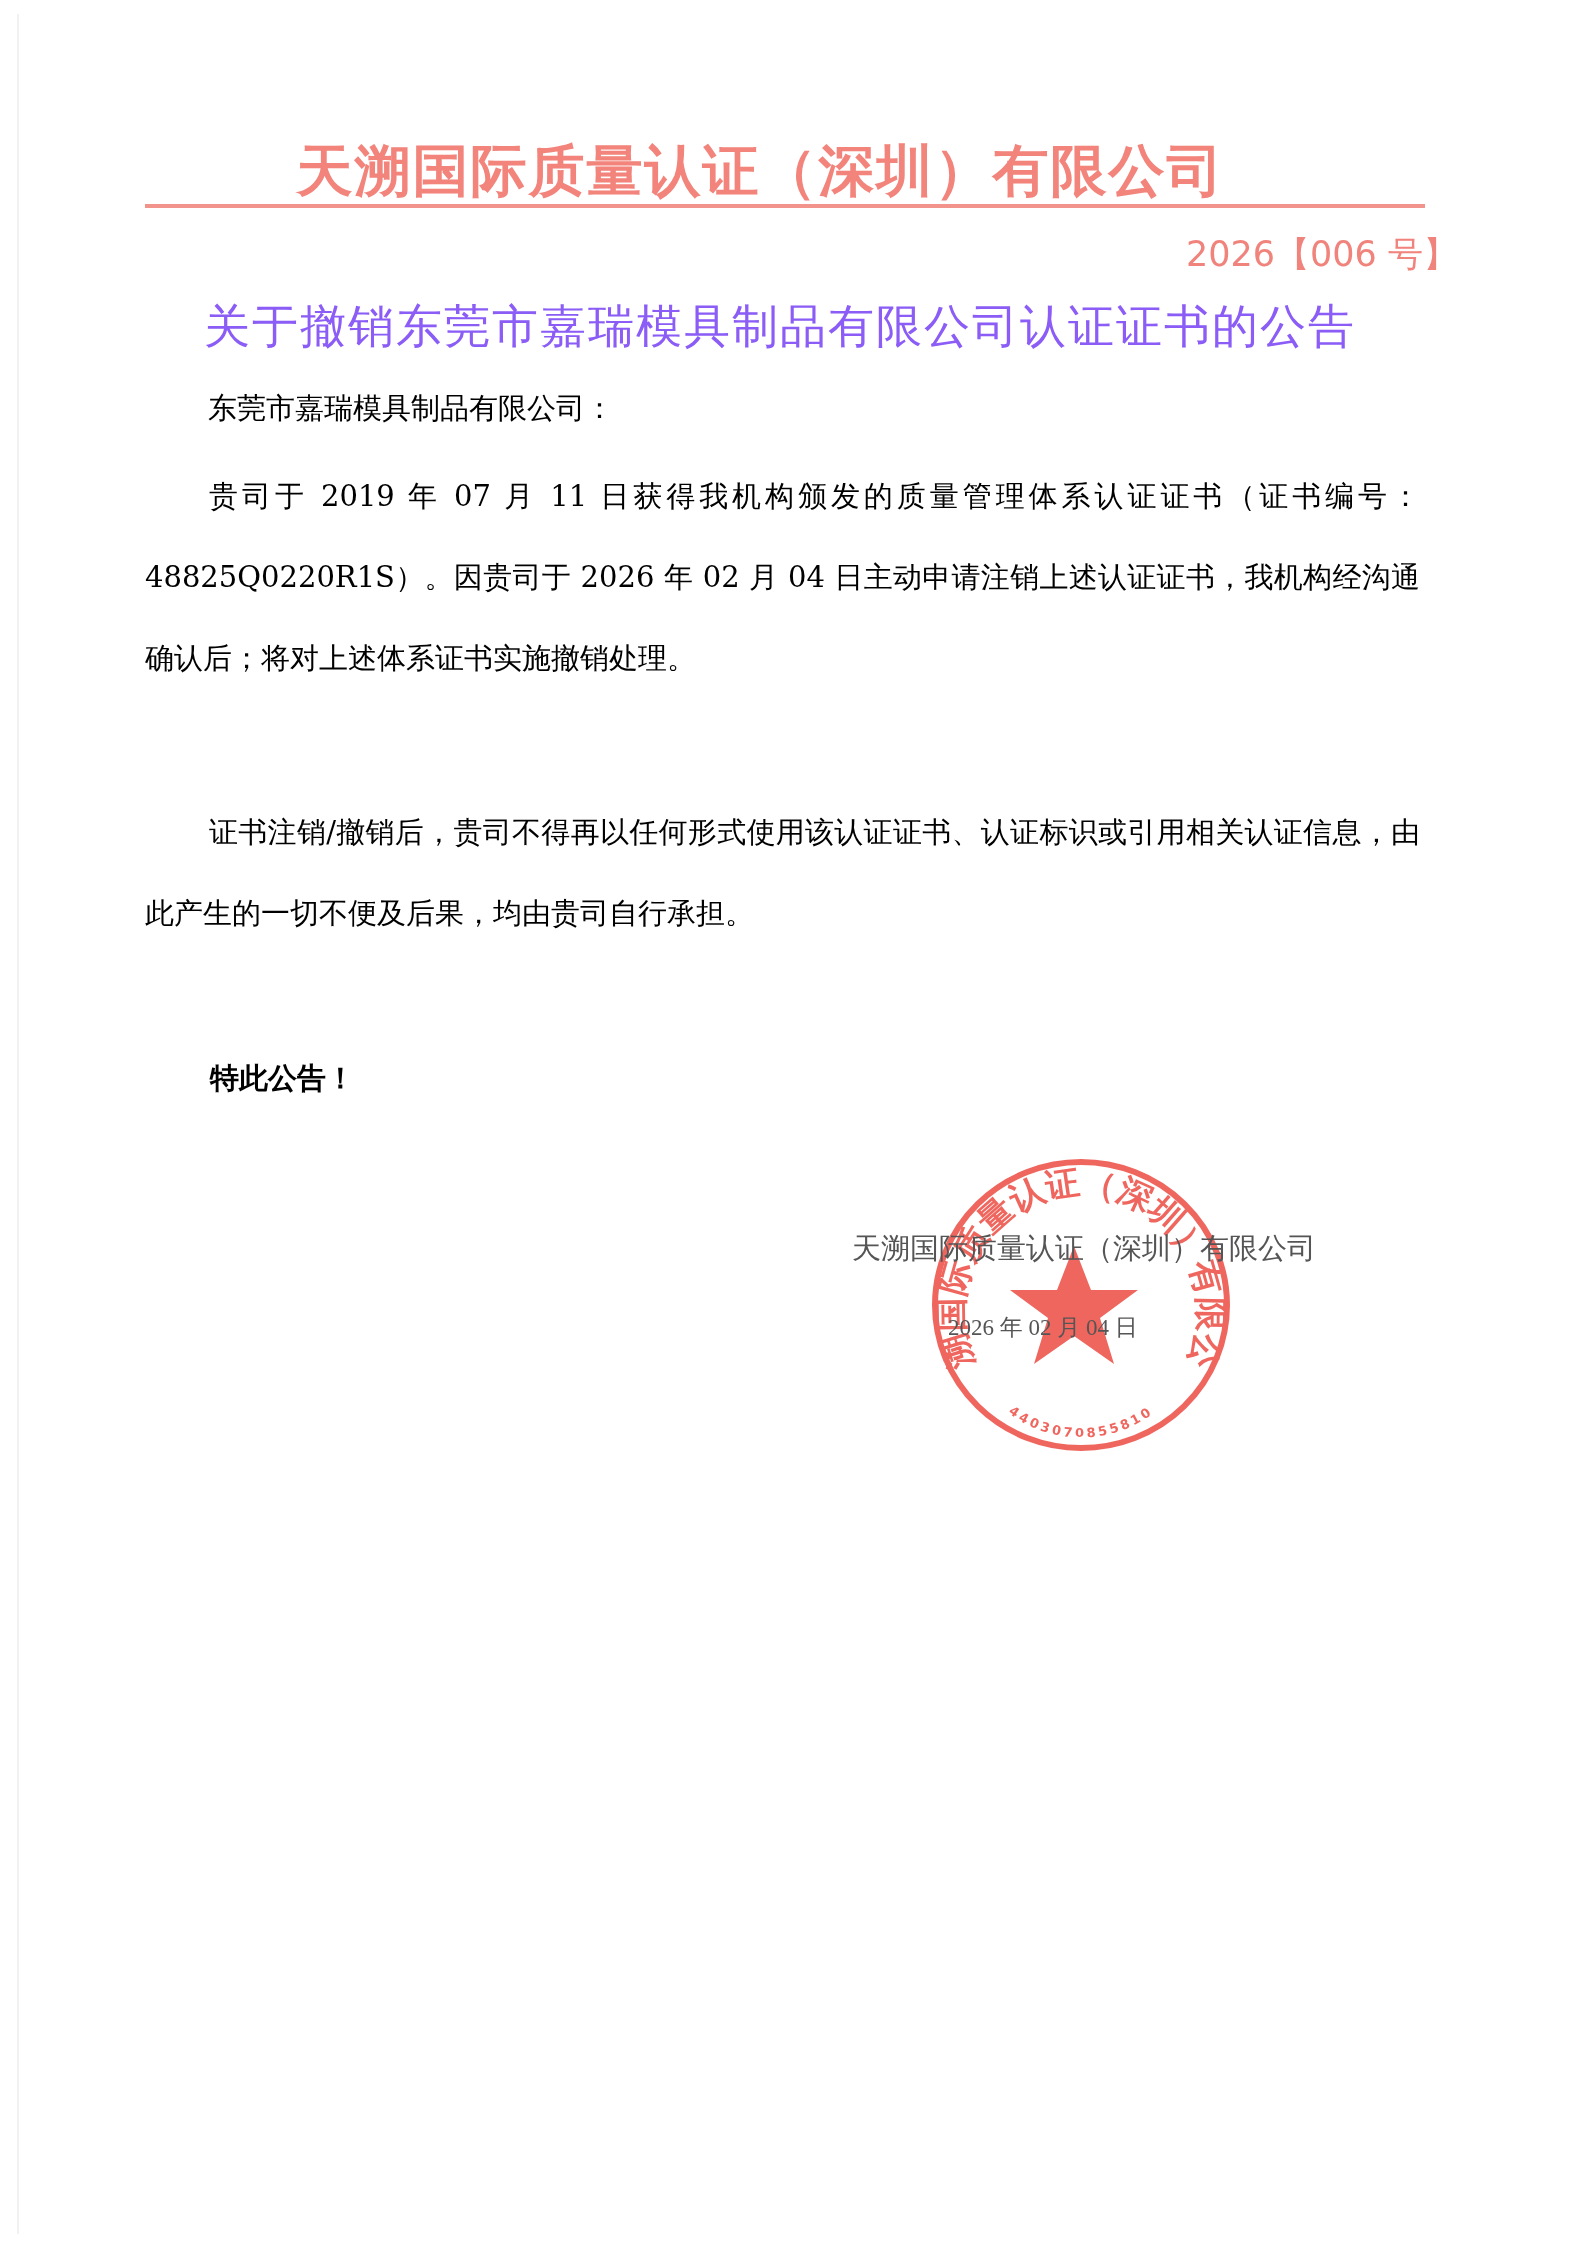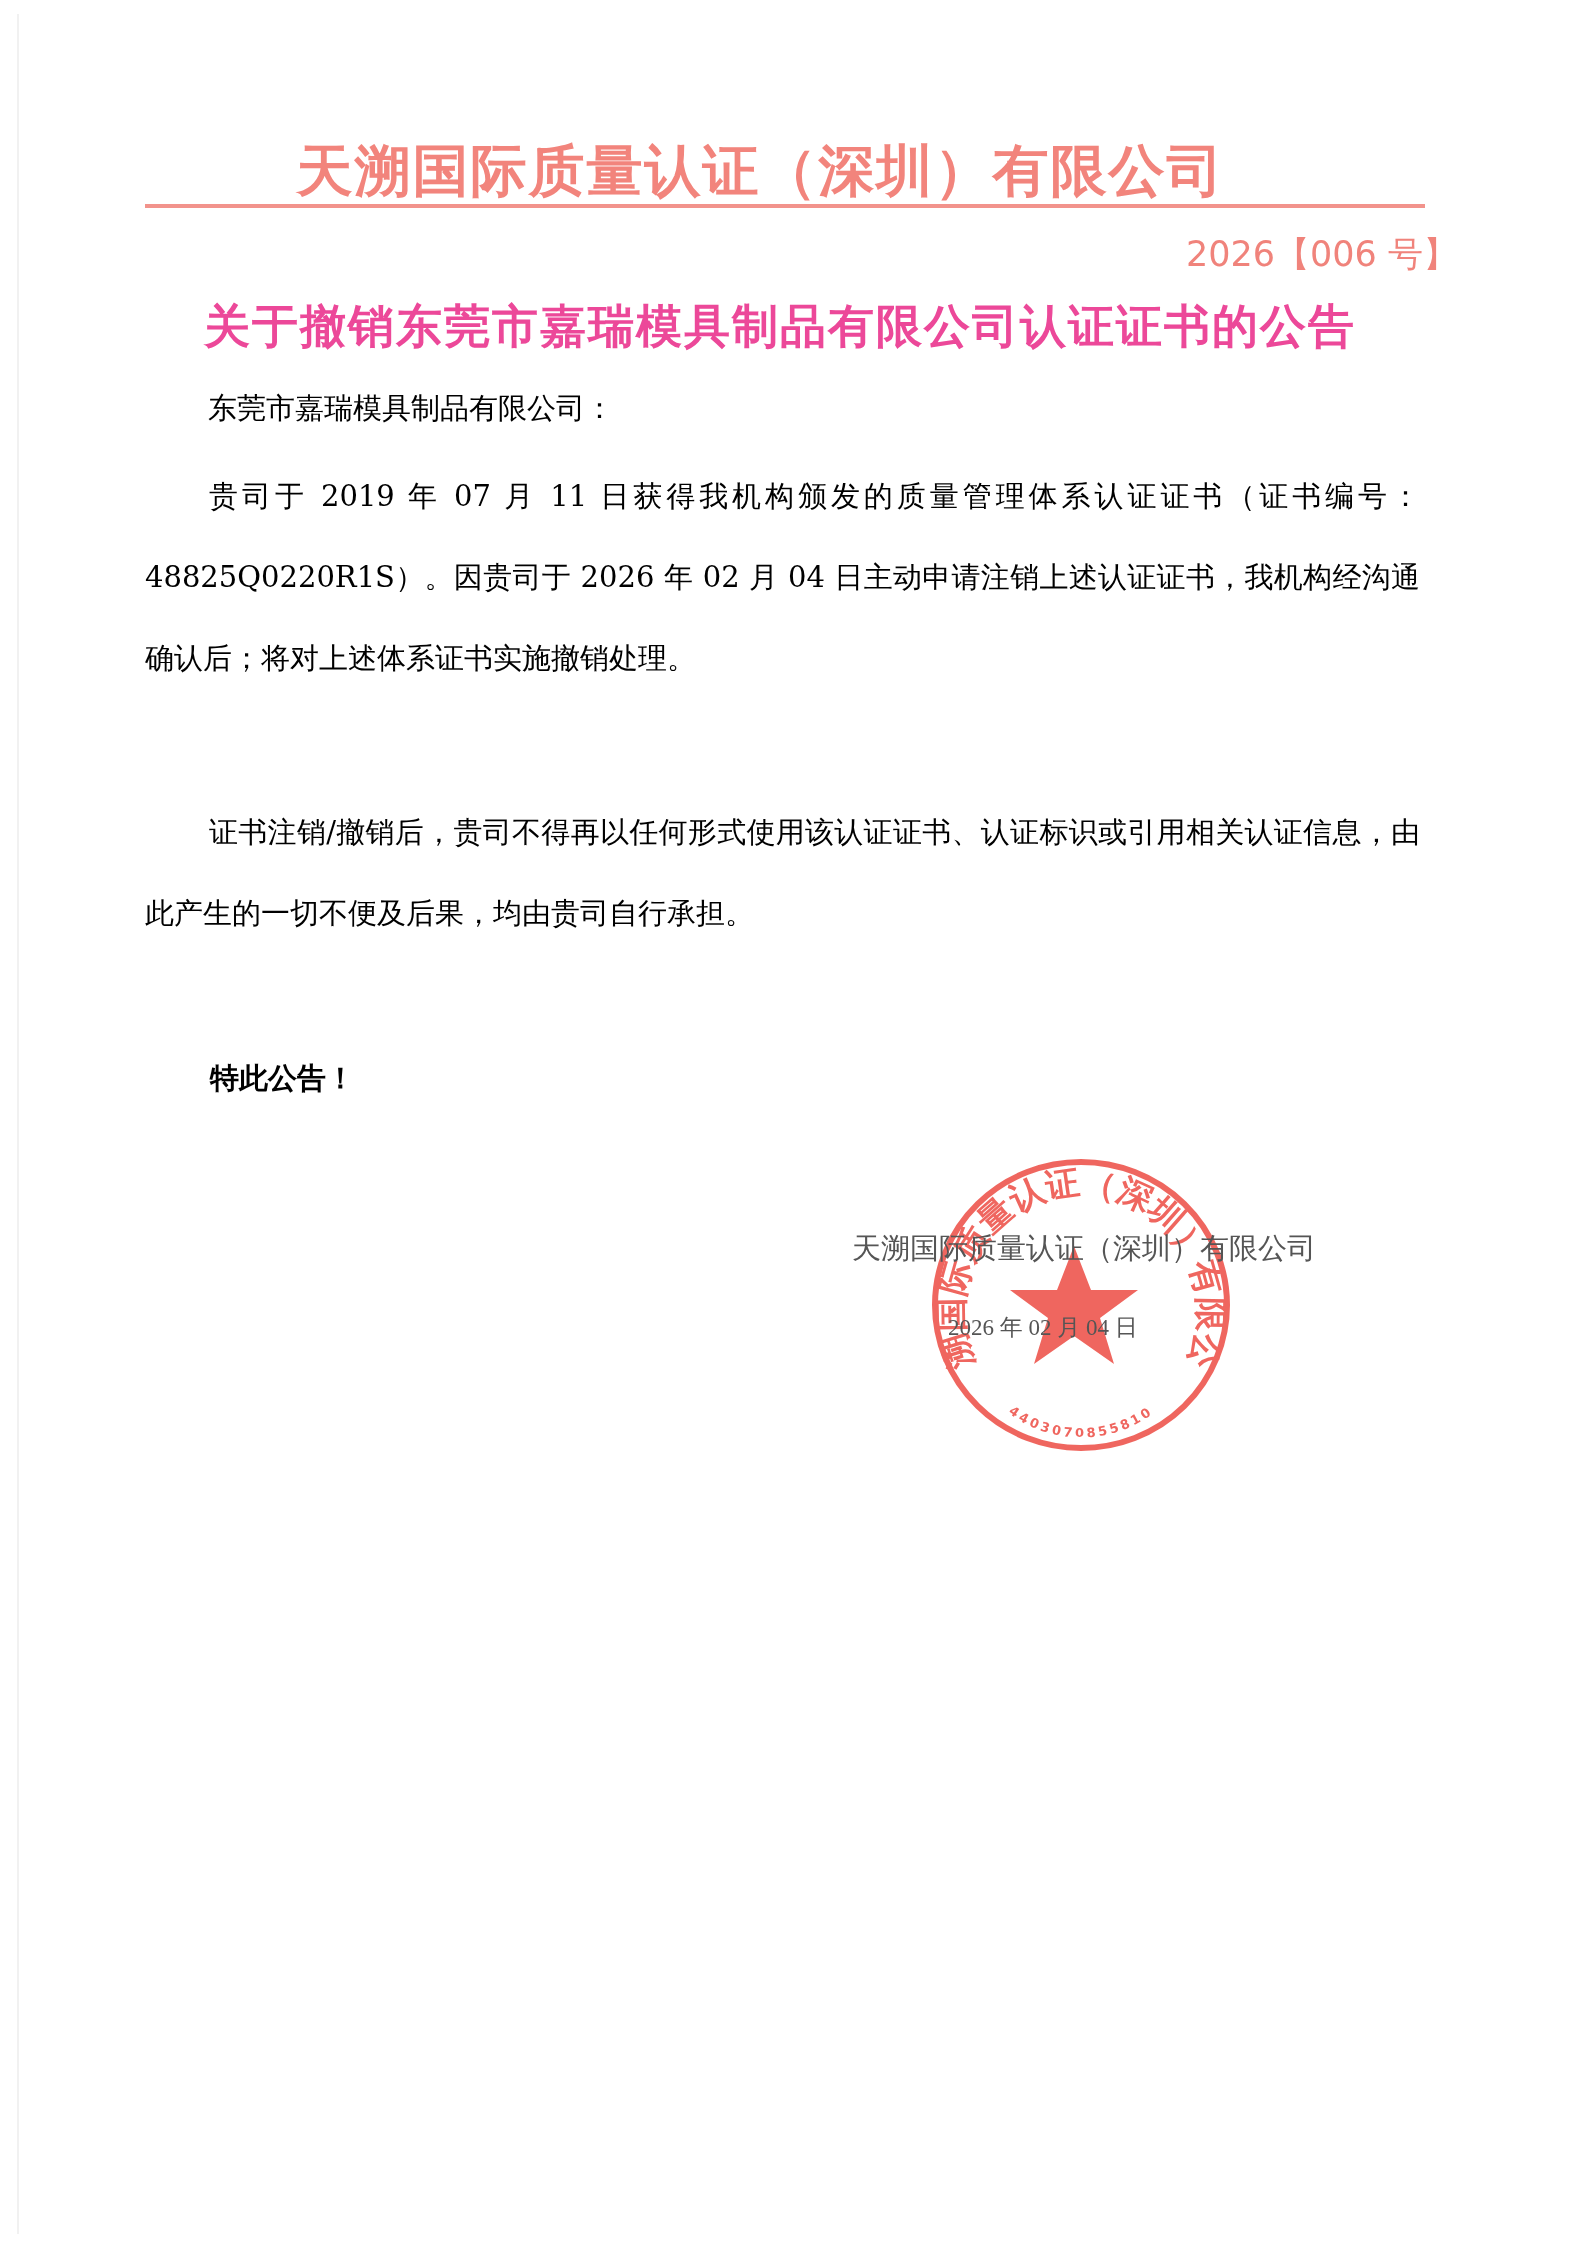--- a/index.html
+++ b/index.html
@@ -56,24 +56,23 @@
       white-space: nowrap;
     }
     .notice-title {
       position: absolute;
       left: 204px;
       top: 298px;
       width: 1160px;
       font-family: "DejaVu Sans", "Liberation Sans", sans-serif;
       font-size: 46px;
       line-height: 56px;
-      color: #ec4899;
+      color: #8b5cf6;
       white-space: nowrap;
       letter-spacing: 2px;
-      font-weight: bold;
     }
     .body-text {
       position: absolute;
       left: 145px;
       width: 1275px;
       font-family: "DejaVu Serif", "Liberation Serif", serif;
       font-size: 29px;
       color: #000000;
       line-height: 81px;
     }

